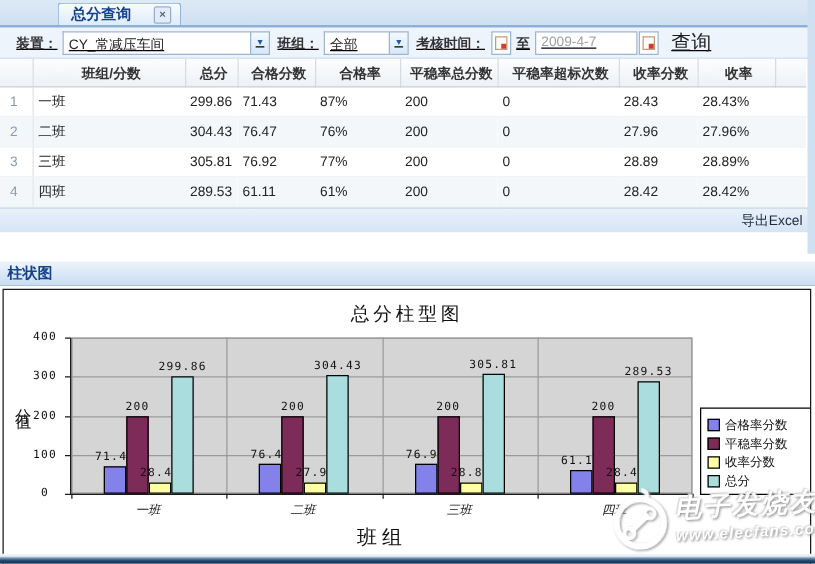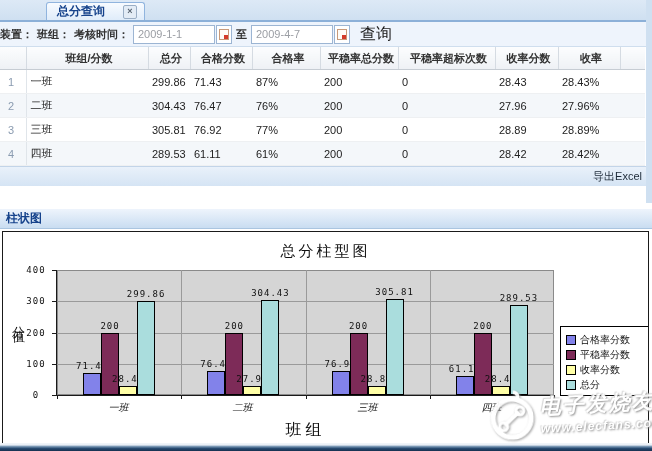--- a/index.html
+++ b/index.html
@@ -10,21 +10,21 @@
   }
   
   .tabbar{height:20px;background:linear-gradient(#dde9f6,#cfe0f1);border-bottom:2px solid #8cb0d8;position:relative;}
   .tab{position:absolute;left:3px;top:2px;height:17px;display:inline-flex;align-items:center;
        padding:0 7px 0 10px;background:linear-gradient(#f8fbff,#dfecfa);
        border:1px solid #90b4de;border-bottom:none;border-radius:3px 3px 0 0;
        color:#15428b;font-weight:bold;font-size:12px;margin-left:43px;}
   .tab-close{width:12px;height:12px;margin-left:18px;border:1px solid #9aaec5;border-radius:2px;
        background:#e3ecf6;color:#55616e;font-size:9px;line-height:10px;text-align:center;cursor:pointer;}
   
-  .toolbar{height:24px;background:#eef4fc;border-bottom:1px solid #cfdeee;display:flex;align-items:center;padding-left:0;white-space:nowrap;}
+  .toolbar{height:24px;background:#eef4fc;border-bottom:1px solid #cfdeee;display:flex;align-items:center;padding-left:13px;white-space:nowrap;text-decoration:underline;}
   .tb-label{font-size:11px;font-weight:bold;color:#333;margin-right:4px;}
   .combo{display:inline-flex;height:19px;margin-right:6px;}
   .combo .val{border:1px solid #9cb5d3;border-right:none;background:#fff;color:#222;font-size:11px;
        padding:2px 4px 0 4px;box-sizing:border-box;height:19px;overflow:hidden;}
   .combo .arrow{width:16px;height:19px;box-sizing:border-box;border:1px solid #9cb5d3;
        background:linear-gradient(#f4f9ff,#d7e8fa);color:#1a5dab;font-size:7px;line-height:18px;text-align:center;cursor:pointer;}
   .datebox{border:1px solid #9cb5d3;background:#fff;color:#9b9ea4;font-size:11px;height:19px;box-sizing:border-box;
        padding:2px 4px 0 4px;width:82px;overflow:hidden;}
   .calbtn{width:16px;height:19px;box-sizing:border-box;border:1px solid #9cb5d3;margin-left:1px;background:#fff;
        display:inline-flex;align-items:center;justify-content:center;cursor:pointer;}
@@ -87,23 +87,30 @@
 
 <div class="tabbar">
   <div class="tab">
     <span>总分查询</span>
     <span class="tab-close">×</span>
   </div>
 </div>
 
 <div class="toolbar">
   <span class="tb-label">装置：</span>
+  <span class="combo">
+    <span class="val" style="width:150px">CY_常减压车间</span>
+    <span class="arrow">▼</span>
+  </span>
   <span class="tb-label">班组：</span>
+  <span class="combo">
+    <span class="val" style="width:52px">全部</span>
+    <span class="arrow">▼</span>
+  </span>
   <span class="tb-label">考核时间：</span>
-  <span class="datebox">2009-1-1</span>
   <span class="calbtn">
     <span class="cal-glyph">
         <span class="cal-dot"></span>
       </span>
   </span>
   <span class="tolbl">至</span>
   <span class="datebox">2009-4-7</span>
   <span class="calbtn">
     <span class="cal-glyph">
         <span class="cal-dot"></span>

